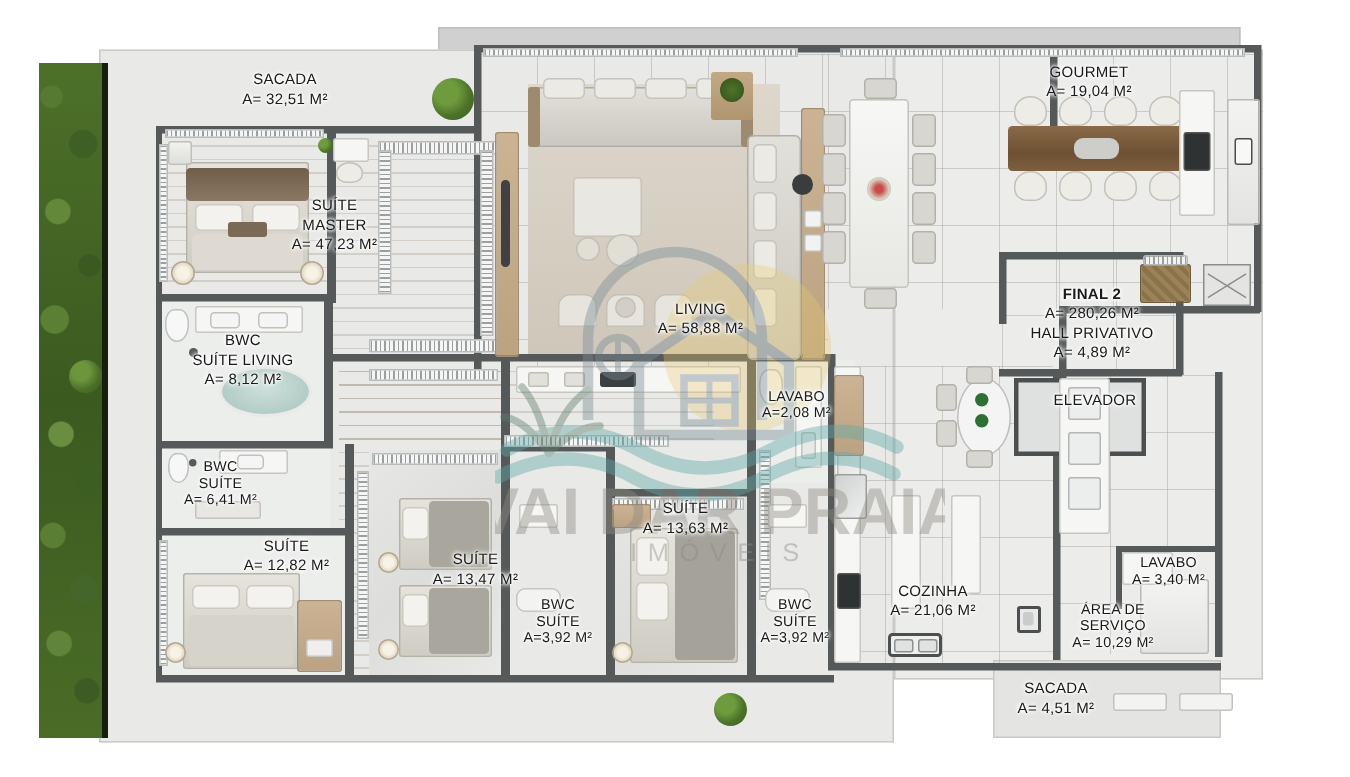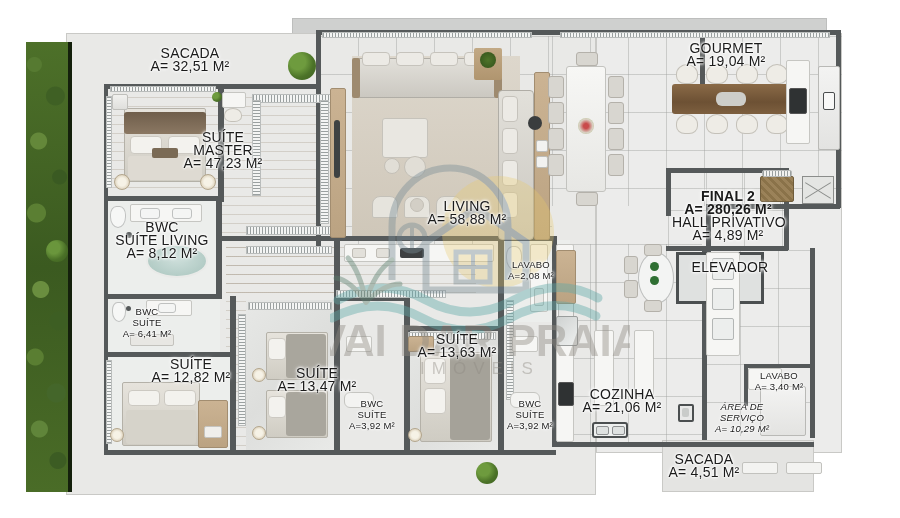--- a/index.html
+++ b/index.html
@@ -127,21 +127,21 @@
     content:""; position:absolute; left:0; top:50%; width:100%; height:1px;
     background:#8b8d8b; transform-origin:center;
   }
   .xbox::before { transform: rotate(32deg); }
   .xbox::after  { transform: rotate(-32deg); }
 
   
   .label {
     position: absolute;
     color: #1a1a1a;
-    font-size: 14px;
+    font-size: 10px;
     line-height: 13px;
     text-align: center;
     white-space: nowrap;
     text-shadow: 0 0 3px #fff, 0 0 3px #fff, 0 0 5px #fff, 0 0 2px #fff;
     letter-spacing: .2px;
     pointer-events: none;
   }
   .label .ln { display: block; }
   .label.small { font-size: 9.5px; line-height: 11px; }
 
@@ -510,35 +510,35 @@
     <span class="ln">A= 21,06 M²</span>
   </div>
 
   <div class="label" style="left:674px;top:42px;width:104px;">
     <span class="ln">GOURMET</span>
     <span class="ln">A= 19,04 M²</span>
   </div>
 
   <div class="label" style="left:672px;top:190px;width:112px;">
     <span class="ln bold" style="font-weight:bold;">FINAL 2</span>
-    <span class="ln bold" style="font-weight:bold;">A= 280,26 M²</span>
+    <span class="ln bold" style="font-weight:normal;">A= 280,26 M²</span>
     <span class="ln">HALL PRIVATIVO</span>
     <span class="ln">A= 4,89 M²</span>
   </div>
 
   <div class="label" style="left:680px;top:261px;width:100px;">
     <span class="ln">ELEVADOR</span>
   </div>
 
   <div class="label small" style="left:748px;top:370px;width:62px;">
     <span class="ln">LAVABO</span>
     <span class="ln">A= 3,40 M²</span>
   </div>
 
-  <div class="label small" style="left:700px;top:401px;width:84px;font-style:italic;">
+  <div class="label small" style="left:700px;top:401px;width:84px;">
     <span class="ln">ÁREA DE</span>
     <span class="ln">SERVIÇO</span>
     <span class="ln">A= 10,29 M²</span>
   </div>
 
   <div class="label" style="left:666px;top:453px;width:76px;">
     <span class="ln">SACADA</span>
     <span class="ln">A= 4,51 M²</span>
   </div>
 

